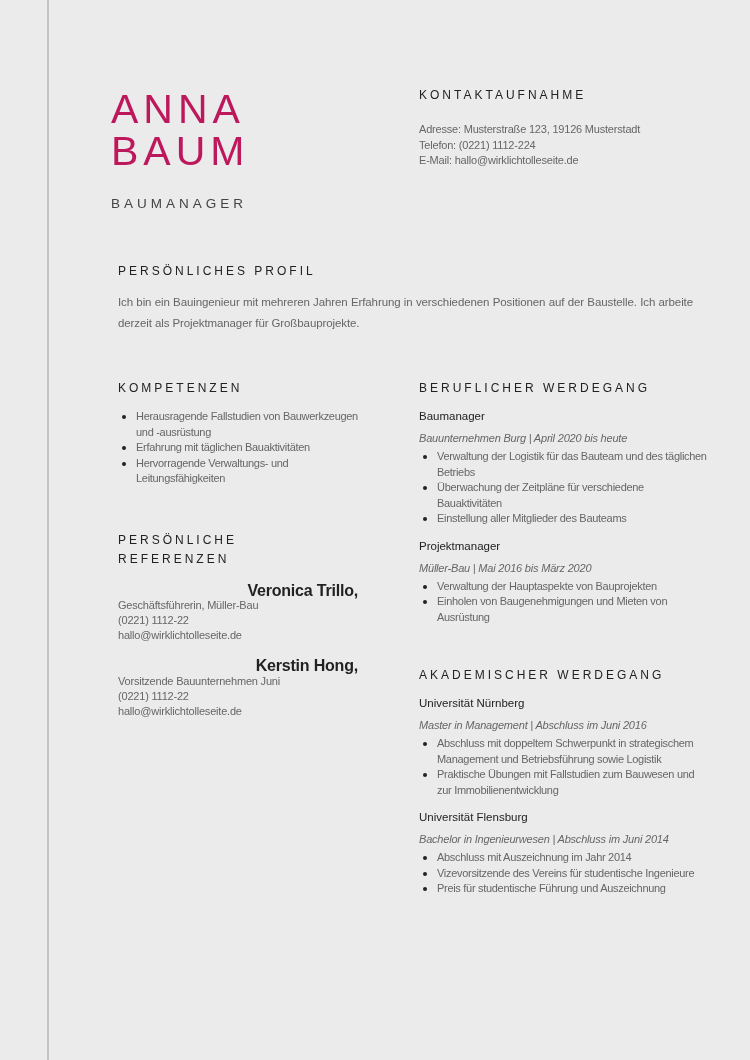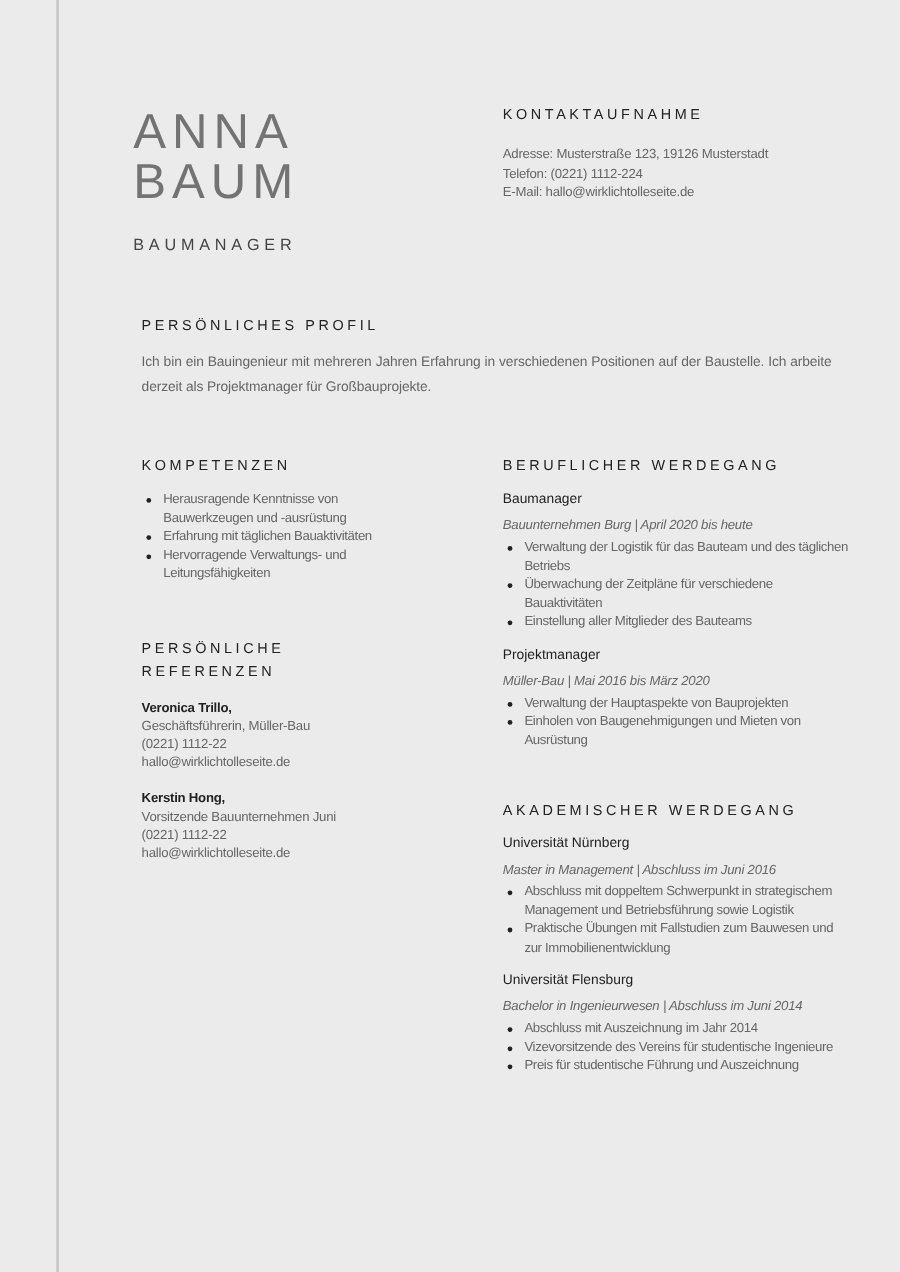--- a/index.html
+++ b/index.html
@@ -11,21 +11,21 @@
       position: relative;
       overflow: hidden;
     }
     .vline {
       position: absolute; left: 47px; top: 0; width: 2px; height: 1060px;
       background: #c4c4c4;
     }
     .name {
       position: absolute; left: 111px; top: 88px;
       font-size: 41px; line-height: 42px; letter-spacing: 5px;
-      color: #737373; font-weight: 300;
+      color: #be185d; font-weight: 300;
     }
     .name div { white-space: nowrap; }
     .jobtitle {
       position: absolute; left: 111px; top: 196px;
       font-size: 13.5px; letter-spacing: 4px; color: #444;
     }
     .section-title {
       font-size: 12px; letter-spacing: 3px; color: #222; text-transform: uppercase;
       line-height: 18px;
     }
@@ -41,21 +41,21 @@
       font-size: 11px; line-height: 15.5px; color: #666; letter-spacing: -0.3px;
     }
     ul li::before {
       content: ""; position: absolute; left: 4px; top: 6px;
       width: 4px; height: 4px; border-radius: 50%; background: #222;
     }
     .skills ul { margin-top: 12px; }
     .refs { margin-top: 44px; }
     .refs .section-title { line-height: 19px; }
     .ref { margin-top: 14px; font-size: 11px; line-height: 15.2px; color: #666; letter-spacing: -0.2px; }
-    .ref .rname { color: #222; font-weight: bold; font-size: 11px; }
+    .ref .rname { color: #222; font-weight: bold; font-size: 16px; text-align: right; }
     .ref + .ref { margin-top: 15px; }
     .job-title { font-size: 11.5px; color: #222; margin-top: 12px; line-height: 15px; }
     .job-sub { font-size: 11px; color: #666; font-style: italic; margin-top: 6px; line-height: 16px; letter-spacing: -0.2px; }
     .job ul { margin-top: 3px; }
     .job + .job .job-title { }
     .academic { margin-top: 41px; }
   </style>
 </head>
 <body>
 
@@ -78,21 +78,21 @@
 
 <div class="profile">
   <div class="section-title">PERSÖNLICHES PROFIL</div>
   <p>Ich bin ein Bauingenieur mit mehreren Jahren Erfahrung in verschiedenen Positionen auf der Baustelle. Ich arbeite derzeit als Projektmanager für Großbauprojekte.</p>
 </div>
 
 <div class="left-col">
   <div class="skills">
     <div class="section-title">KOMPETENZEN</div>
     <ul>
-      <li>Herausragende Kenntnisse von Bauwerkzeugen und -ausrüstung</li>
+      <li>Herausragende Fallstudien von Bauwerkzeugen und -ausrüstung</li>
       <li>Erfahrung mit täglichen Bauaktivitäten</li>
       <li>Hervorragende Verwaltungs- und Leitungsfähigkeiten</li>
     </ul>
   </div>
 
   <div class="refs">
     <div class="section-title">
       <div>PERSÖNLICHE</div>
       <div>REFERENZEN</div>
     </div>

